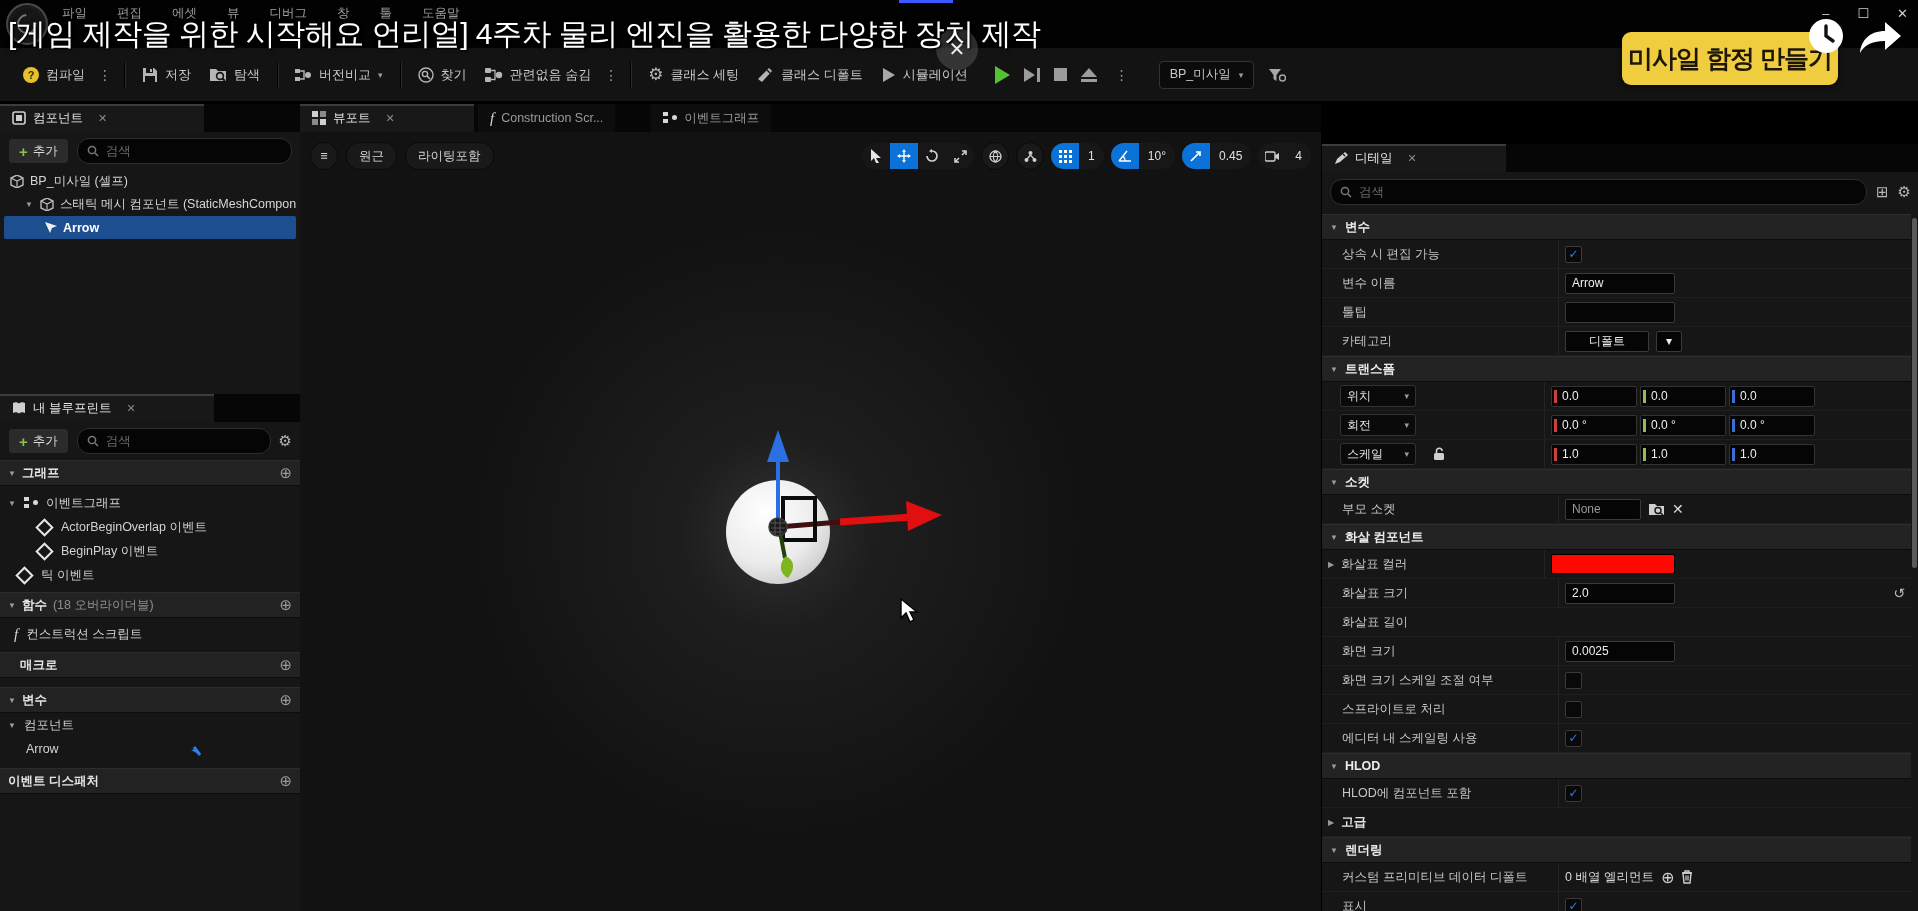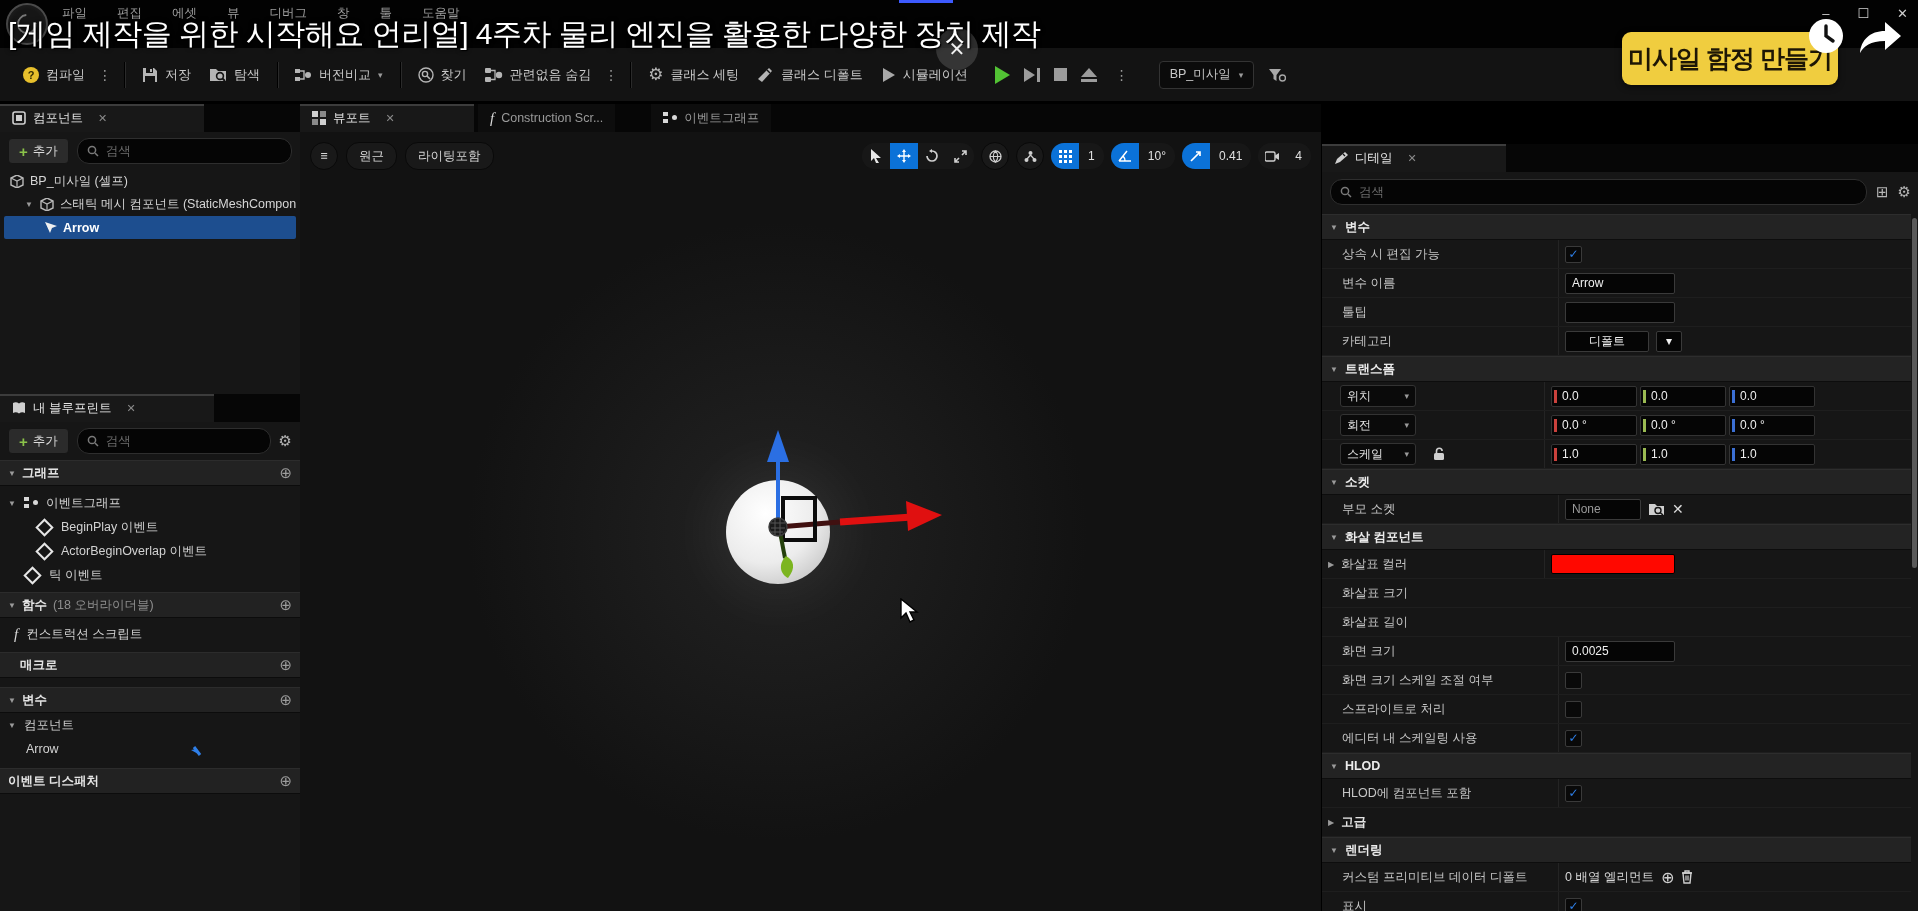--- a/index.html
+++ b/index.html
@@ -346,27 +346,27 @@
       <span class="exp" style="font-size:8px;color:#9a9a9a">▼</span>
       <span class="nodeicon">
           <i></i>
           <i></i>
           <i></i>
         </span>
       <span>이벤트그래프</span>
     </div>
     <div class="bprow" style="padding-left:36px">
       <span class="diamond"></span>
-      <span>BeginPlay 이벤트</span>
+      <span>ActorBeginOverlap 이벤트</span>
     </div>
     <div class="bprow" style="padding-left:36px">
       <span class="diamond"></span>
-      <span>ActorBeginOverlap 이벤트</span>
-    </div>
-    <div class="bprow" style="padding-left:24px">
+      <span>BeginPlay 이벤트</span>
+    </div>
+    <div class="bprow" style="padding-left:16px">
       <span class="diamond"></span>
       <span>틱 이벤트</span>
     </div>
     <div class="sechead" style="margin-top:5px">
       <span class="exp" style="font-size:8px;color:#9a9a9a">▼</span>
       <span>함수</span>
       <span class="note">(18 오버라이더블)</span>
       <span class="pluscirc">⊕</span>
     </div>
     <div class="bprow" style="margin-top:4px;padding-left:14px">
@@ -500,21 +500,21 @@
             </svg>
           </span>
         <span class="tval">10°</span>
       </div>
       <div class="tgroup">
         <span class="tcell on">
           <svg width="12" height="12" viewBox="0 0 12 12">
               <path d="M1 11 10 2M6 2h4v4" stroke="#fff" stroke-width="1.7" fill="none"></path>
             </svg>
           </span>
-        <span class="tval">0.41</span>
+        <span class="tval">0.45</span>
       </div>
       <div class="tgroup">
         <span class="tcell">
           <svg width="15" height="11" viewBox="0 0 15 11">
               <rect x="0" y="1" width="10" height="9" rx="1.5" fill="none" stroke="#cfcfcf" stroke-width="1.4"></rect>
               <path d="M10 4.5 14 2v7l-4-2.5z" fill="#cfcfcf"></path>
             </svg>
           </span>
         <span class="tval">4</span>
       </div>
@@ -704,20 +704,24 @@
       <span class="dlabel noind">
         <span class="exp">▶</span>
         <span>화살표 컬러</span>
       </span>
       <span class="dval">
           <span class="swatch" style="background:#ff0800"></span>
         </span>
     </div>
     <div class="drow">
       <span class="dlabel">화살표 크기</span>
+      <span class="dval">
+        <span class="dinput">2.0</span>
+        <span class="reset">↺</span>
+      </span>
     </div>
     <div class="drow">
       <span class="dlabel">화살표 길이</span>
     </div>
     <div class="drow">
       <span class="dlabel">화면 크기</span>
       <span class="dval">
           <span class="dinput">0.0025</span>
         </span>
     </div>

